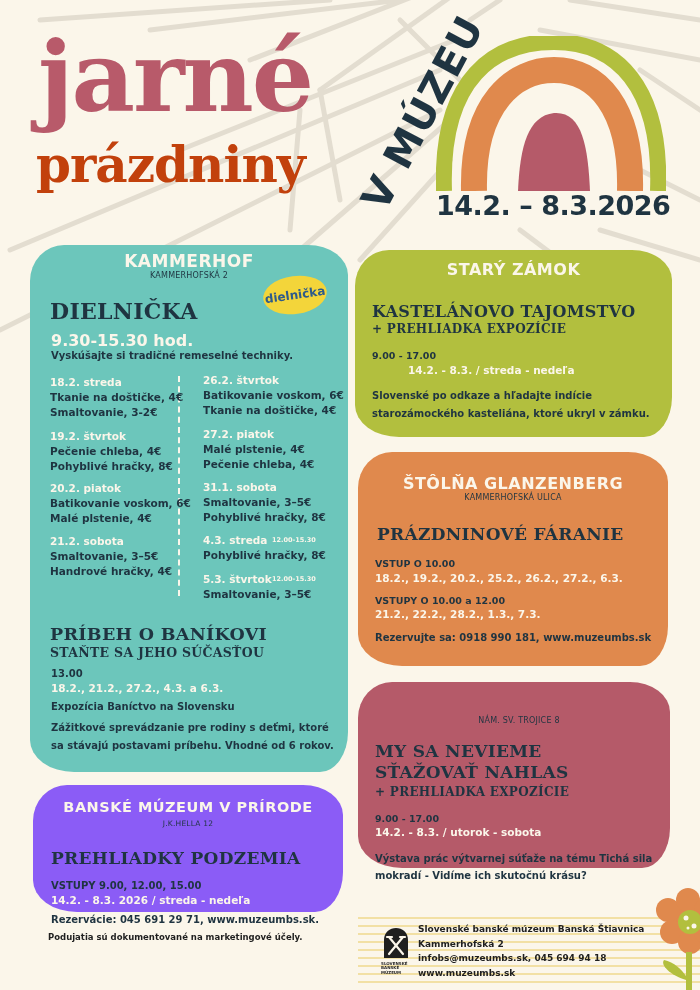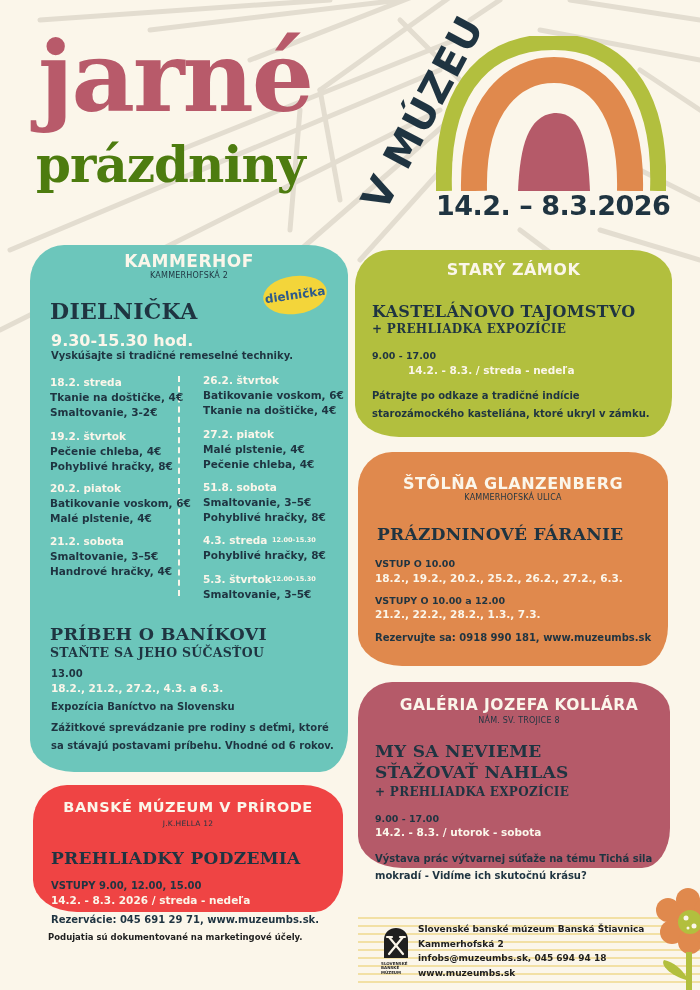--- a/index.html
+++ b/index.html
@@ -12,37 +12,37 @@
   }
   .rays { position: absolute; left: 0; top: 0; width: 700px; height: 990px; pointer-events: none; }
   .title-jarne {
     position: absolute; left: 38px; top: 28px;
     font-family: "DejaVu Serif", serif; font-weight: bold;
     font-size: 98px; line-height: 1; color: #b85a6a; letter-spacing: -2px;
   }
   .title-prazdniny {
     position: absolute; left: 36px; top: 140px;
     font-family: "DejaVu Serif", serif; font-weight: bold;
-    font-size: 50px; line-height: 1; color: #4d7c0f; letter-spacing: -1px;
+    font-size: 50px; line-height: 1; color: #c2410c; letter-spacing: -1px;
   }
   .v-muzeu {
     position: absolute; left: 352px; top: 196px;
     transform-origin: left top; transform: rotate(-62deg);
     font-family: "DejaVu Sans", sans-serif; font-weight: bold;
     font-size: 40px; color: #1f3441; letter-spacing: 1px; white-space: nowrap;
   }
   .rainbow { position: absolute; left: 436px; top: 36px; width: 230px; height: 155px; }
   .dates {
     position: absolute; left: 436px; top: 190px;
     font-family: "DejaVu Sans", sans-serif; font-weight: bold;
     font-size: 27px; color: #1f3441; letter-spacing: -0.5px;
   }
   .card { position: absolute; border-radius: 34px 40px 28px 44px / 36px 30px 40px 32px; }
   .card.teal { left: 30px; top: 245px; width: 318px; height: 527px; background: #6cc6bb; }
-  .card.olive1 { left: 33px; top: 785px; width: 310px; height: 127px; background: #ef4444; }
+  .card.olive1 { left: 33px; top: 785px; width: 310px; height: 127px; background: #8b5cf6; }
   .card.olive2 { left: 355px; top: 250px; width: 317px; height: 187px; background: #b2bf3e; }
   .card.orange { left: 358px; top: 452px; width: 310px; height: 214px; background: #e0894d; }
   .card.pink { left: 358px; top: 682px; width: 312px; height: 186px; background: #b55a69; }
 
   .place {
     position: absolute; left: 0; right: 0; text-align: center;
     color: #fbf6ea; font-weight: bold; font-size: 16px; letter-spacing: 0.5px;
   }
   .addr {
     position: absolute; left: 0; right: 0; text-align: center;
@@ -142,21 +142,21 @@
 <div class="t dark" style="left:50px;top:565px;">Handrové hračky, 4€</div>
 
 <div class="t light" style="left:203px;top:374px;">26.2. štvrtok</div>
 <div class="t dark" style="left:203px;top:389px;">Batikovanie voskom, 6€</div>
 <div class="t dark" style="left:203px;top:404px;">Tkanie na doštičke, 4€</div>
 
 <div class="t light" style="left:203px;top:428px;">27.2. piatok</div>
 <div class="t dark" style="left:203px;top:443px;">Malé plstenie, 4€</div>
 <div class="t dark" style="left:203px;top:458px;">Pečenie chleba, 4€</div>
 
-<div class="t light" style="left:203px;top:481px;">51.8. sobota</div>
+<div class="t light" style="left:203px;top:481px;">31.1. sobota</div>
 <div class="t dark" style="left:203px;top:496px;">Smaltovanie, 3–5€</div>
 <div class="t dark" style="left:203px;top:511px;">Pohyblivé hračky, 8€</div>
 
 <div class="t light" style="left:203px;top:534px;">4.3. streda</div>
 <div class="t light small" style="left:272px;top:536px;">12.00-15.30</div>
 <div class="t dark" style="left:203px;top:549px;">Pohyblivé hračky, 8€</div>
 
 <div class="t light" style="left:203px;top:573px;">5.3. štvrtok</div>
 <div class="t light small" style="left:272px;top:575px;">12.00-15.30</div>
 <div class="t dark" style="left:203px;top:588px;">Smaltovanie, 3–5€</div>
@@ -178,36 +178,35 @@
 <div class="t light" style="left:51px;top:894px;">14.2. - 8.3. 2026 / streda - nedeľa</div>
 <div class="t dark" style="left:51px;top:914px;font-size:10px;">Rezervácie: 045 691 29 71, www.muzeumbs.sk.</div>
 
 <div class="card olive2">
   <div class="place" style="top:10px;font-size:16px;">STARÝ ZÁMOK</div>
 </div>
 <div class="serif-h" style="left:372px;top:302px;font-size:16px;">KASTELÁNOVO TAJOMSTVO</div>
 <div class="serif-h" style="left:372px;top:322px;font-size:12px;">+ PREHLIADKA EXPOZÍCIE</div>
 <div class="t dark" style="left:372px;top:350px;font-size:9.5px;">9.00 - 17.00</div>
 <div class="t light" style="left:372px;top:364px;margin-left:36px;">14.2. - 8.3. / streda - nedeľa</div>
-<div class="t dark" style="left:372px;top:390px;font-size:10px;">Pátrajte po odkaze a tradičné indície</div>
+<div class="t dark" style="left:372px;top:390px;font-size:10px;">Slovenské po odkaze a hľadajte indície</div>
 <div class="t dark" style="left:372px;top:408px;font-size:10px;">starozámockého kasteliána, ktoré ukryl v zámku.</div>
 
 <div class="card orange">
   <div class="place" style="top:22px;font-size:16px;">ŠTÔLŇA GLANZENBERG</div>
   <div class="addr" style="top:41px;">KAMMERHOFSKÁ ULICA</div>
 </div>
 <div class="serif-h" style="left:377px;top:524px;font-size:17px;">PRÁZDNINOVÉ FÁRANIE</div>
 <div class="t dark" style="left:375px;top:558px;font-size:9.5px;">VSTUP O 10.00</div>
 <div class="t light" style="left:375px;top:572px;">18.2., 19.2., 20.2., 25.2., 26.2., 27.2., 6.3.</div>
 <div class="t dark" style="left:375px;top:595px;font-size:9.5px;">VSTUPY O 10.00 a 12.00</div>
 <div class="t light" style="left:375px;top:608px;">21.2., 22.2., 28.2., 1.3., 7.3.</div>
 <div class="t dark" style="left:375px;top:632px;font-size:10px;">Rezervujte sa: 0918 990 181, www.muzeumbs.sk</div>
 
 <div class="card pink">
-  <div class="place" style="top:14px;font-size:15.5px;left:10px;">GALÉRIA JOZEFA KOLLÁRA</div>
   <div class="addr" style="top:34px;left:10px;">NÁM. SV. TROJICE 8</div>
 </div>
 <div class="serif-h" style="left:375px;top:741px;font-size:17px;">MY SA NEVIEME</div>
 <div class="serif-h" style="left:375px;top:762px;font-size:17px;">SŤAŽOVAŤ NAHLAS</div>
 <div class="serif-h" style="left:375px;top:785px;font-size:12px;">+ PREHLIADKA EXPOZÍCIE</div>
 <div class="t dark" style="left:375px;top:813px;font-size:9.5px;">9.00 - 17.00</div>
 <div class="t light" style="left:375px;top:826px;">14.2. - 8.3. / utorok - sobota</div>
 <div class="t dark" style="left:375px;top:853px;font-size:10px;">Výstava prác výtvarnej súťaže na tému Tichá sila</div>
 <div class="t dark" style="left:375px;top:870px;font-size:10px;">mokradí - Vidíme ich skutočnú krásu?</div>
 

